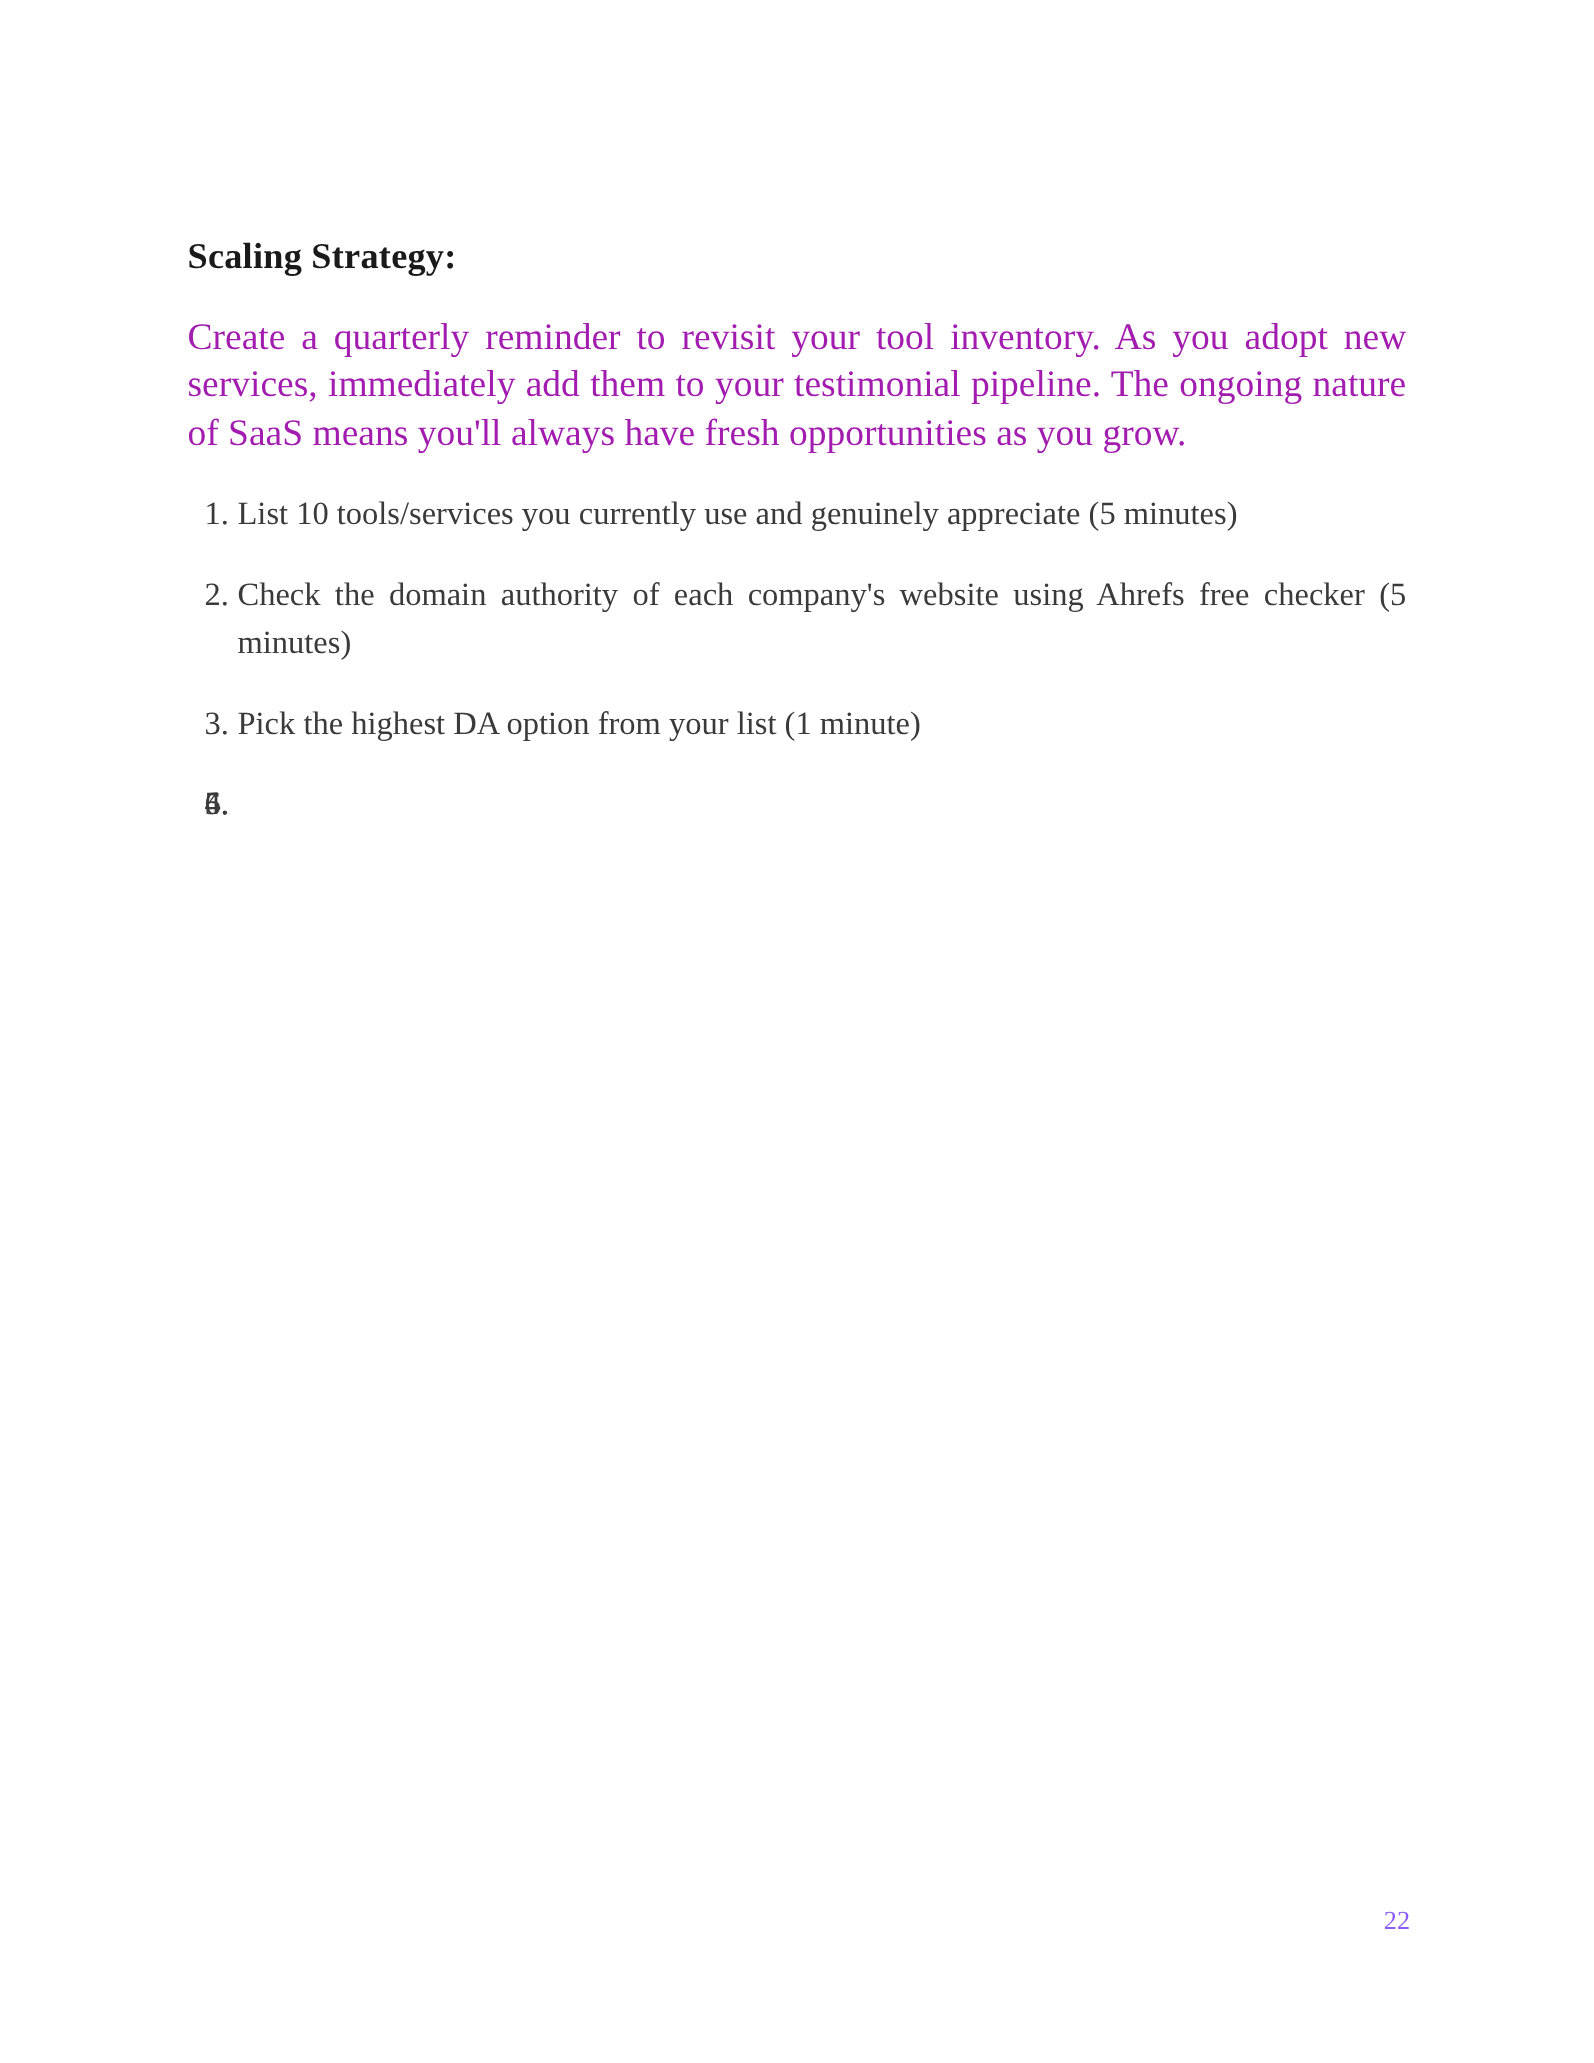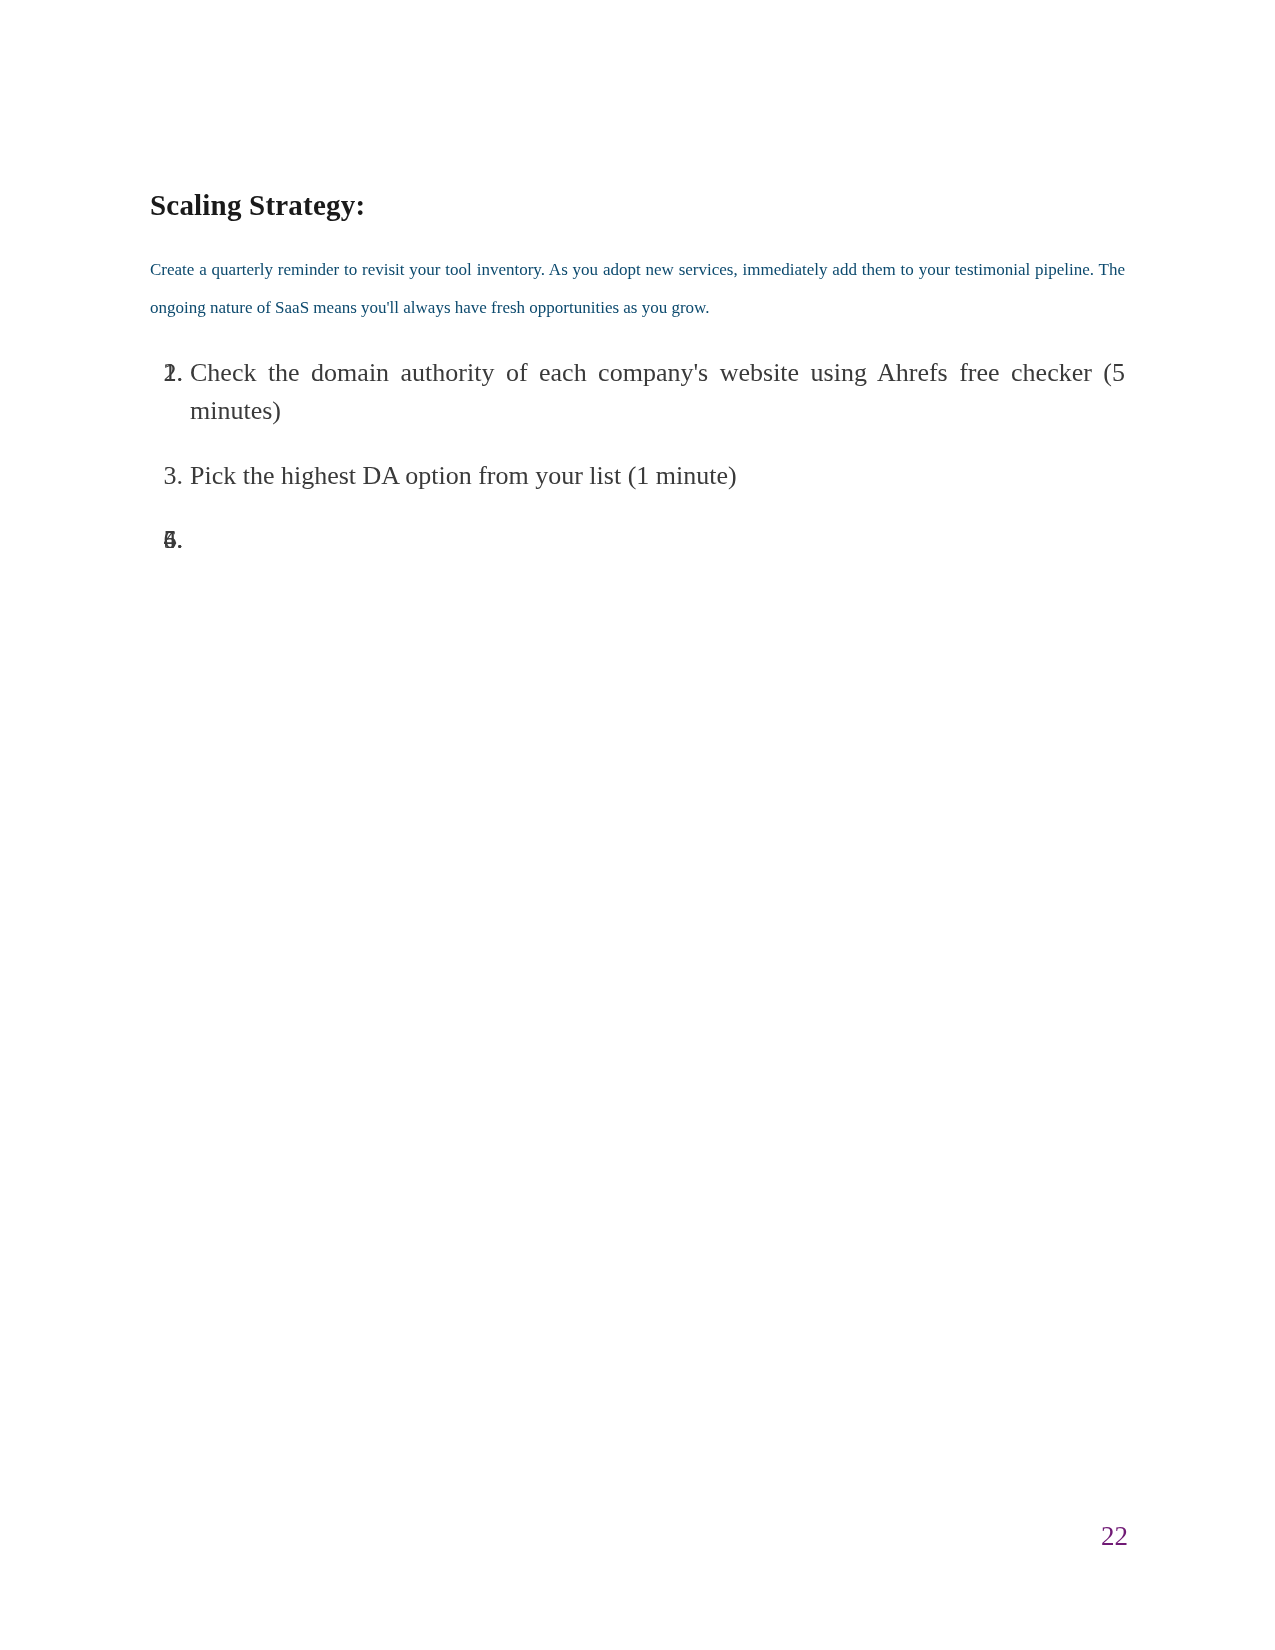--- a/index.html
+++ b/index.html
@@ -26,22 +26,22 @@
   }
   .doc-heading {
     font-size: 29px;
     font-weight: 700;
     color: #1a1a1a;
     line-height: 38.5px;
     margin: 0 0 26px 0;
     letter-spacing: 0.2px;
   }
   .doc-para {
-    font-size: 17px;
-    color: #0c4a6e;
+    font-size: 30px;
+    color: #a21caf;
     line-height: 38.5px;
     margin: 0 0 26px 0;
     text-align: justify;
   }
   ol.action-list {
     list-style: none;
     margin: 0;
     padding: 0;
   }
   ol.action-list li {
@@ -57,39 +57,40 @@
     position: absolute;
     left: 0;
     top: 0;
     width: 33px;
     text-align: right;
   }
   .page-number {
     position: absolute;
     top: 1522px;
     right: 147px;
-    font-size: 27px;
+    font-size: 21px;
     line-height: 28px;
-    color: #701a75;
+    color: #8b5cf6;
   }
 </style>
 </head>
 <body>
 
 <div class="page">
 
   <h2 class="doc-heading">Scaling Strategy:</h2>
 
   <p class="doc-para">Create a quarterly reminder to revisit your tool inventory. As you adopt new services, immediately add them to your testimonial pipeline. The ongoing nature of SaaS means you'll always have fresh opportunities as you grow.</p>
 
 
 
   <ol class="action-list">
     <li>
       <span class="num">1.</span>
+      <span>List 10 tools/services you currently use and genuinely appreciate (5 minutes)</span>
     </li>
     <li>
       <span class="num">2.</span>
       <span>Check the domain authority of each company's website using Ahrefs free checker (5 minutes)</span>
     </li>
     <li>
       <span class="num">3.</span>
       <span>Pick the highest DA option from your list (1 minute)</span>
     </li>
     <li>

